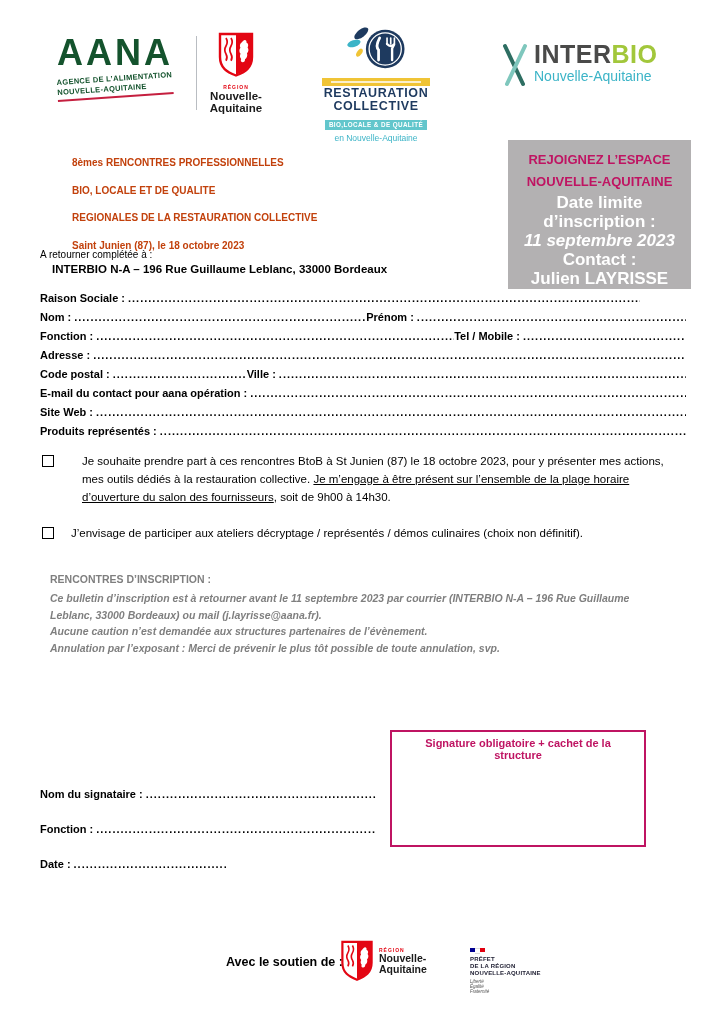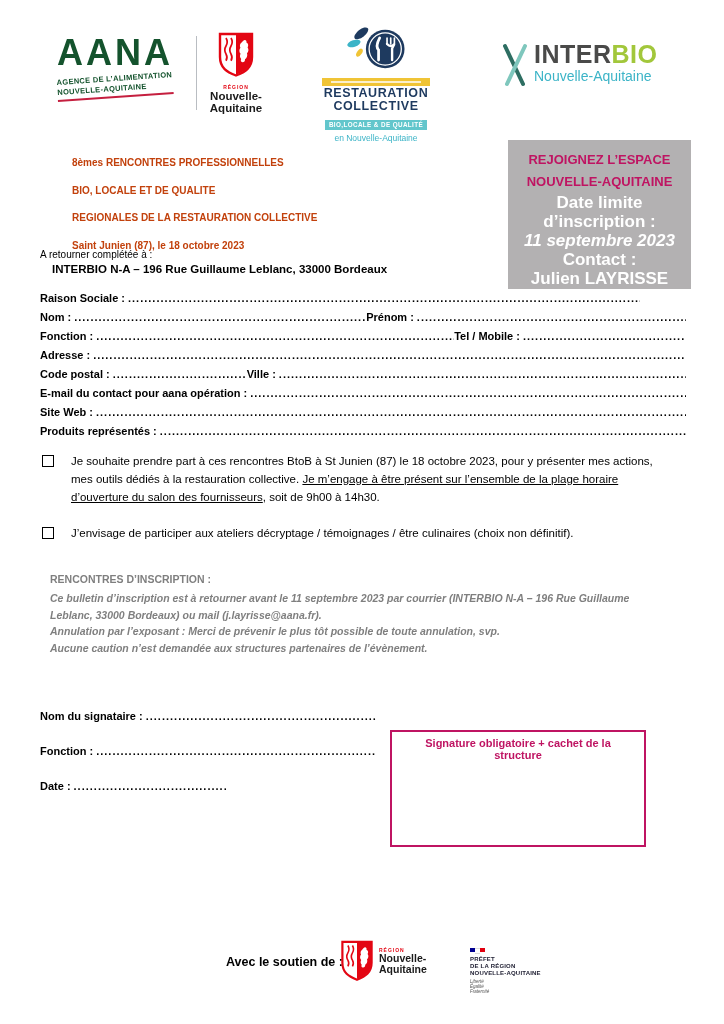--- a/index.html
+++ b/index.html
@@ -46,31 +46,31 @@
   .form{position:absolute;top:292px;left:40px;width:646px;font-size:11px;font-weight:bold;}
   .frow{display:flex;align-items:baseline;height:19px;overflow:hidden;}
   .flabel{white-space:nowrap;margin-right:3px;}
   .dotfill{flex:1;min-width:0;overflow:hidden;white-space:nowrap;letter-spacing:1px;color:#000;}
   .dw{flex:none;} 
   .w-raison{width:512px;flex:none;}
   .w-nom{width:292px;} .w-fonction{width:358px;} .w-cp{width:134px;}
 
   
   .cb{position:absolute;left:42px;display:flex;font-size:11.5px;line-height:18px;}
-  .cb1{top:452px;width:622px;} .cb2{top:524px;width:622px;}
+  .cb1{top:452px;width:622px;gap:11px;} .cb2{top:524px;width:622px;}
   .cbbox{flex:none;width:10px;height:10px;border:1.2px solid #000;margin:3px 17px 0 0;}
   .ul{text-decoration:underline;}
 
   
   .modalites{position:absolute;top:573px;left:50px;width:612px;color:#7f7f7f;}
   .mod-title{font-weight:bold;font-size:10.5px;margin-bottom:5px;}
   .mod-line{font-weight:bold;font-style:italic;font-size:10.5px;line-height:16.5px;}
 
   
-  .sig-fields{position:absolute;top:710px;left:40px;width:336px;font-size:11px;font-weight:bold;}
+  .sig-fields{position:absolute;top:788px;left:40px;width:336px;font-size:11px;font-weight:bold;}
   .sig-fields .frow{margin-bottom:16px;}
   .w-date{width:152px;}
   .sig-box{position:absolute;top:730px;left:390px;width:256px;height:117px;border:2px solid #bf1462;
            box-sizing:border-box;text-align:center;padding:5px 8px 0 8px;}
   .sig-box-label{color:#bf1462;font-weight:bold;font-size:11px;line-height:12px;}
 
   
   .footer{position:absolute;top:938px;left:0;width:724px;height:70px;}
   .footer-support{position:absolute;left:226px;top:17px;font-weight:bold;font-size:12.5px;}
   .footer-region{position:absolute;left:340px;top:2px;display:flex;align-items:center;gap:5px;}
@@ -218,28 +218,28 @@
 
   <div class="cb cb1">
     <span class="cbbox"></span>
     <span>
       <span>Je souhaite prendre part à ces rencontres BtoB à St Junien (87) le 18 octobre 2023, pour y présenter mes actions, mes outils dédiés à la restauration collective. </span><span class="ul">Je m’engage à être présent sur l’ensemble de la plage horaire d’ouverture du salon des fournisseurs</span><span>, soit de 9h00 à 14h30.</span>
     </span>
   </div>
 
   <div class="cb cb2">
     <span class="cbbox"></span>
-    <span>J’envisage de participer aux ateliers décryptage / témoignages / être culinaires (choix non définitif).</span>
+    <span>J’envisage de participer aux ateliers décryptage / représentés / démos culinaires (choix non définitif).</span>
   </div>
 
   <div class="modalites">
     <div class="mod-title">RENCONTRES D’INSCRIPTION :</div>
     <div class="mod-line">Ce bulletin d’inscription est à retourner avant le 11 septembre 2023 par courrier (INTERBIO N-A – 196 Rue Guillaume Leblanc, 33000 Bordeaux) ou mail (j.layrisse@aana.fr).</div>
+    <div class="mod-line">Aucune caution n’est demandée aux structures partenaires de l’évènement.</div>
     <div class="mod-line">Annulation par l’exposant :  Merci de prévenir le plus tôt possible de toute annulation, svp.</div>
-    <div class="mod-line">Aucune caution n’est demandée aux structures partenaires de l’évènement.</div>
   </div>
 
   <div class="sig-fields">
     <div class="frow">
       <span class="flabel">Nom du signataire :</span>
       <span class="dotfill">............................................................................................................................................................................................................................................................................................................</span>
     </div>
     <div class="frow">
       <span class="flabel">Fonction :</span>
       <span class="dotfill">............................................................................................................................................................................................................................................................................................................</span>

